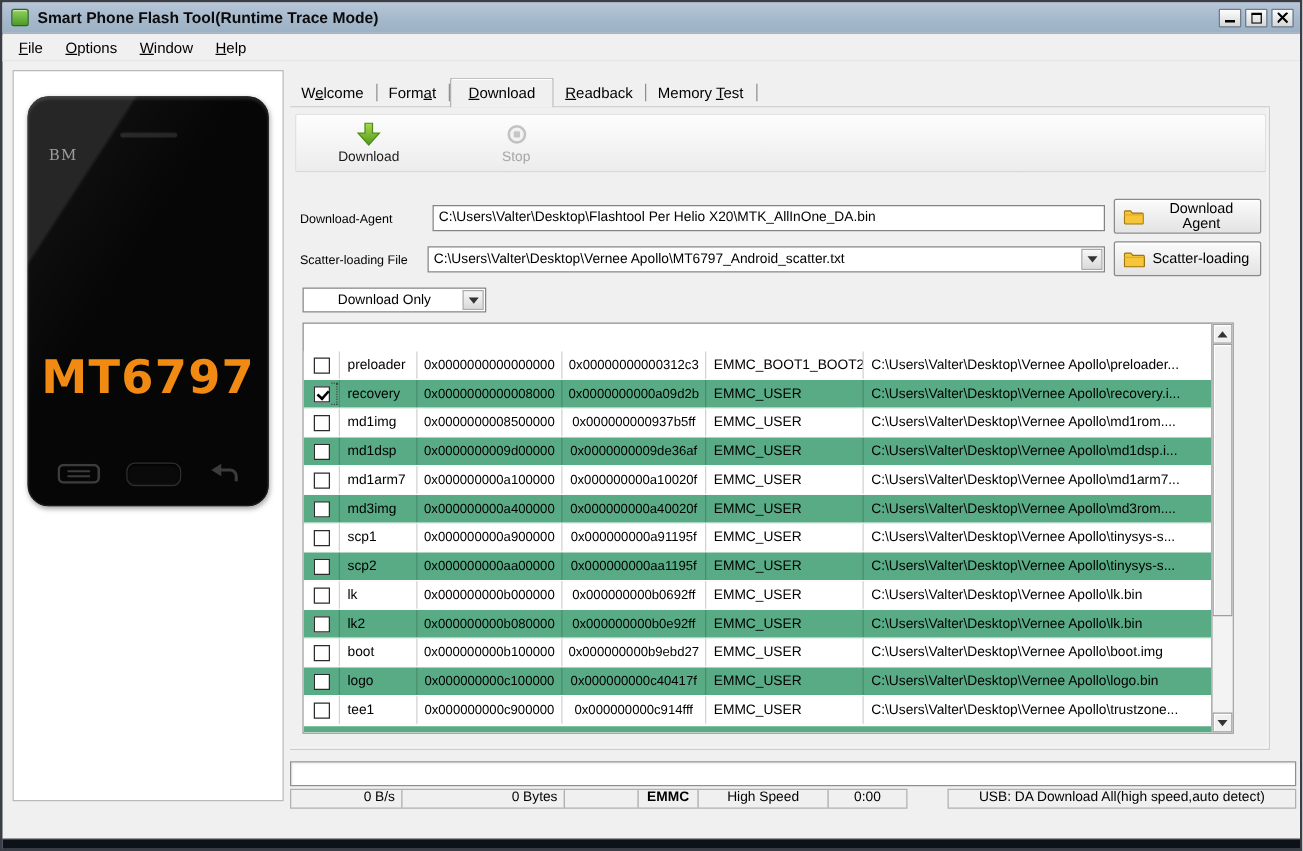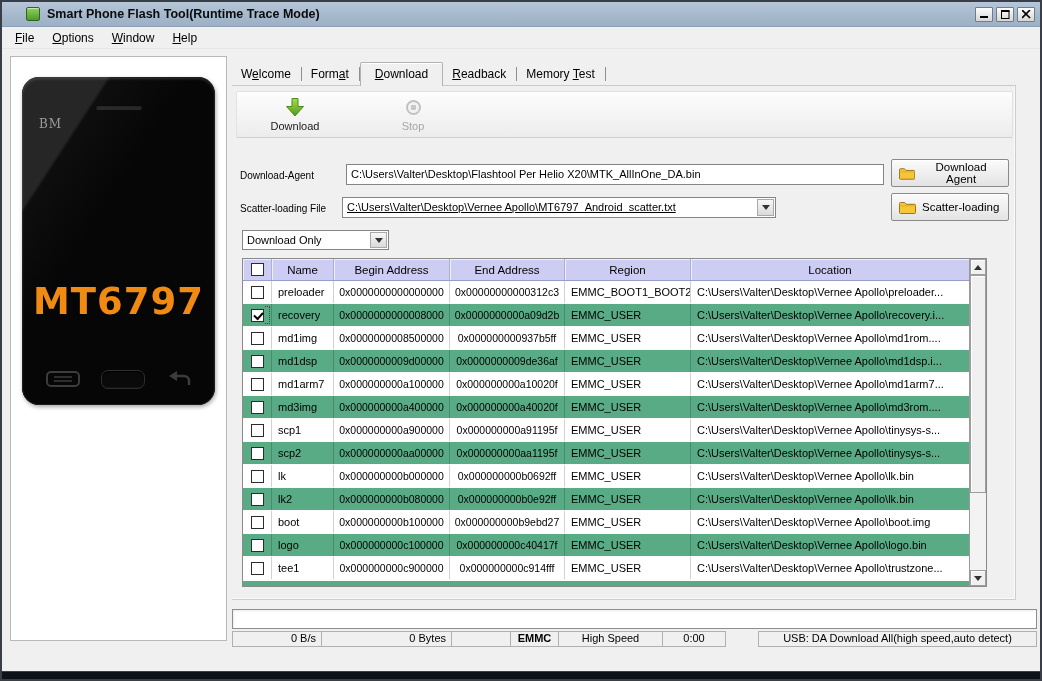--- a/index.html
+++ b/index.html
@@ -6,21 +6,21 @@
   body{width:1042px;height:681px;position:relative;overflow:hidden;
        font-family:"Liberation Sans","DejaVu Sans",sans-serif;background:#f0f0f0;}
   *{box-sizing:border-box;}
   u{text-decoration:underline;}
 
   #win{position:absolute;inset:0;border:2px solid #3a3f47;background:#f0f0f0;}
 
   
   .titlebar{position:absolute;left:0;top:0;right:0;height:25px;
     background:linear-gradient(180deg,#b7c6d8 0%,#a4b7cb 60%,#9db1c6 100%);
-    display:flex;align-items:center;padding-left:24px;border-bottom:1px solid #8ea0b5;}
+    display:flex;align-items:center;padding-left:7px;border-bottom:1px solid #8ea0b5;}
   .app-icon{width:14px;height:14px;margin-right:7px;border-radius:2px;
     background:linear-gradient(180deg,#8fd15a 0%,#4d9a2b 100%);
     border:1px solid #2c661b;box-shadow:inset 0 1px 0 rgba(255,255,255,.5);}
   .title-text{font-size:12.5px;font-weight:bold;color:#0b0b0b;}
   .win-controls{margin-left:auto;display:flex;gap:3px;padding-right:5px;}
   .winbtn{width:18px;height:15px;padding:0;display:flex;align-items:center;justify-content:center;
     background:linear-gradient(#fdfdfd,#d6d6d6);border:1px solid #6f7c8c;border-radius:1px;cursor:default;}
 
   
   .menubar{position:absolute;left:0;top:26px;right:0;height:21px;background:#f0f0f0;
@@ -232,62 +232,42 @@
   </div>
   <button class="side-btn" style="left:889px;top:157px;">
     <svg width="17" height="13" viewBox="0 0 17 13">
       <path d="M0.5 2.5 a1 1 0 0 1 1 -1 h4.2 l1.6 1.8 h8.2 a1 1 0 0 1 1 1 v7.2 a1 1 0 0 1 -1 1 h-14 a1 1 0 0 1 -1 -1 z" fill="#f7c53a" stroke="#9a7514"></path>
       <path d="M0.5 4.8 h16" stroke="#e2aa2b"></path>
     </svg>
     <span>Download Agent</span>
   </button>
 
   <div class="flabel" style="left:238px;top:201px;text-align:right;">Scatter-loading File</div>
-  <div class="textbox" style="left:340px;top:195px;width:434px;height:21px;padding-right:23px;text-decoration:underline;">
+  <div class="textbox" style="left:340px;top:195px;width:542px;height:21px;padding-right:23px;">
     <span>C:\Users\Valter\Desktop\Vernee Apollo\MT6797_Android_scatter.txt</span>
     <span class="combo-arrow">
         <i class="tri-down"></i>
       </span>
   </div>
   <button class="side-btn" style="left:889px;top:191px;">
     <svg width="17" height="13" viewBox="0 0 17 13">
       <path d="M0.5 2.5 a1 1 0 0 1 1 -1 h4.2 l1.6 1.8 h8.2 a1 1 0 0 1 1 1 v7.2 a1 1 0 0 1 -1 1 h-14 a1 1 0 0 1 -1 -1 z" fill="#f7c53a" stroke="#9a7514"></path>
       <path d="M0.5 4.8 h16" stroke="#e2aa2b"></path>
     </svg>
     <span>Scatter-loading</span>
   </button>
 
-  <div class="textbox" style="left:240px;top:228px;width:147px;height:20px;padding-right:20px;line-height:18px;">
+  <div class="textbox" style="left:240px;top:228px;width:147px;height:20px;padding-right:20px;line-height:18px;text-align:center;">
     <span>Download Only</span>
     <span class="combo-arrow">
         <i class="tri-down"></i>
       </span>
   </div>
 
   <div class="ptable">
-    <div class="thead">
-      <div class="th">
-        <span class="cb"></span>
-      </div>
-      <div class="th">
-          <span>Name</span>
-        </div>
-        <div class="th">
-          <span>Begin Address</span>
-        </div>
-        <div class="th">
-          <span>End Address</span>
-        </div>
-        <div class="th">
-          <span>Region</span>
-        </div>
-        <div class="th">
-          <span>Location</span>
-        </div>
-    </div>
     <div class="tbody">
       <div class="row">
           <div class="td c-cb">
             <span class="cb"></span>
 
           </div>
           <div class="td c-name">preloader</div>
           <div class="td c-begin">0x0000000000000000</div>
           <div class="td c-end">0x00000000000312c3</div>
           <div class="td c-region">EMMC_BOOT1_BOOT2</div>

